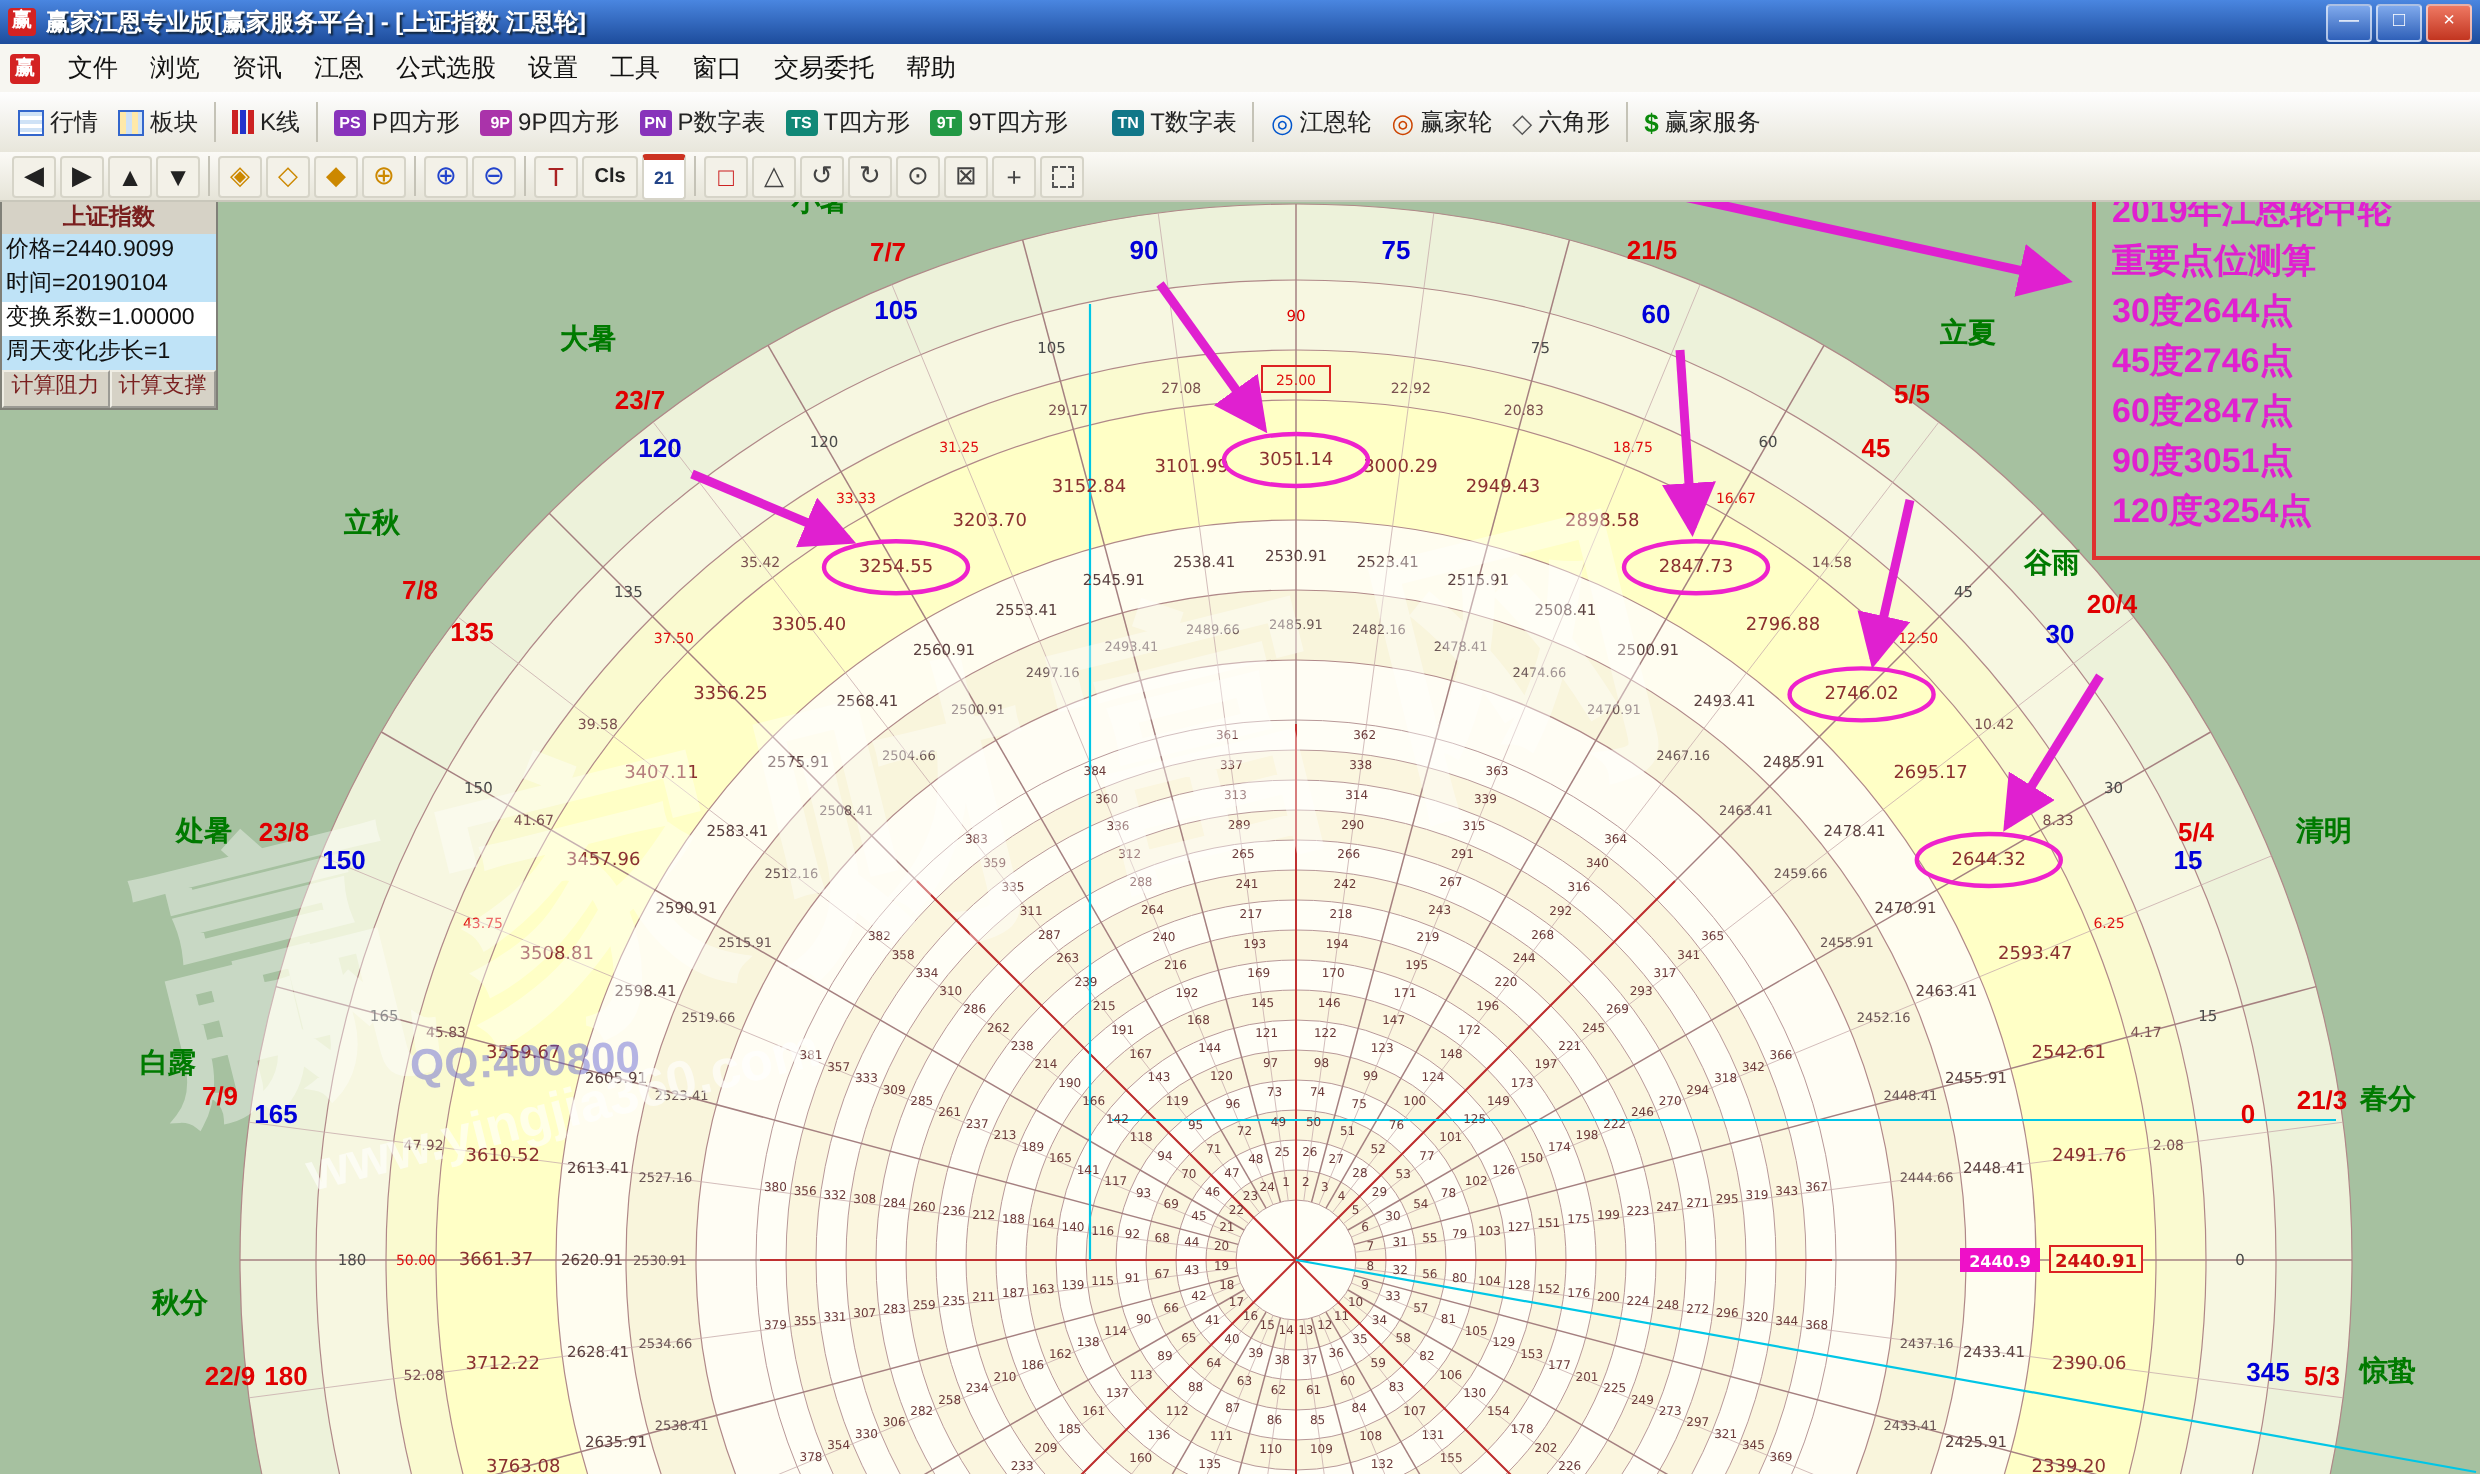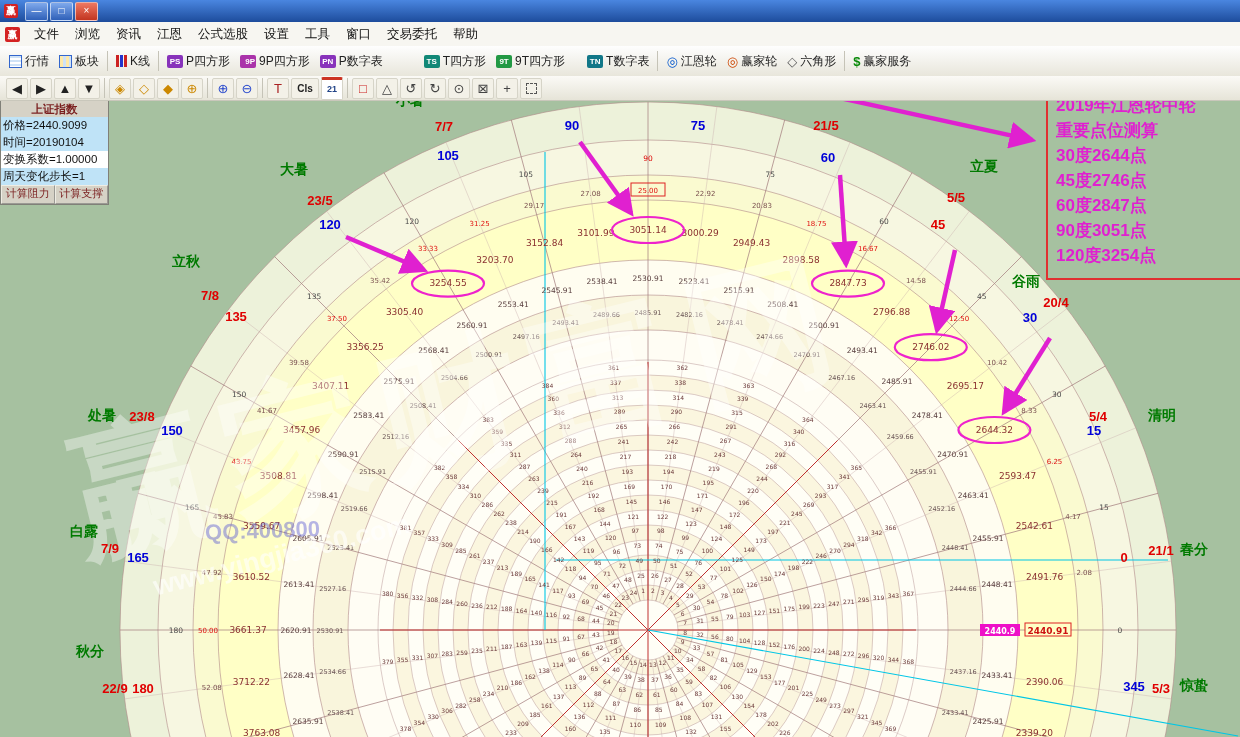--- a/index.html
+++ b/index.html
@@ -78,20 +78,21 @@
     border:2px solid #e03030;z-index:40;padding:3px 8px;color:#e020d0;font-size:17px;
     font-weight:bold;line-height:25px;white-space:nowrap;overflow:hidden;}
   
   #overlay-svg{position:absolute;top:0;left:0;z-index:45;pointer-events:none;}
 </style>
 </head>
 <body>
 
 <div id="titlebar">
   <span class="app-icon">赢</span>
+  <span class="title-text">赢家江恩专业版[赢家服务平台] - [上证指数 江恩轮]</span>
   <span class="win-controls">
     <span class="win-btn">—</span>
     <span class="win-btn">□</span>
     <span class="win-btn close">×</span>
   </span>
 </div>
 
 <div id="menubar">
   <span class="menu-logo">赢</span>
 <span class="menu-item">文件</span>
@@ -127,21 +128,21 @@
     </span>
     <span class="tb-btn">
       <span class="ic-badge" style="background: rgb(170, 51, 170); text-align: right;">9P</span>
       <span>9P四方形</span>
     </span>
     <span class="tb-btn">
       <span class="ic-badge" style="background: rgb(136, 51, 187);">PN</span>
       <span>P数字表</span>
     </span>
     <span class="tb-btn">
-      <span class="ic-badge" style="background: rgb(17, 136, 119); margin-left: 31px;">TS</span>
+      <span class="ic-badge" style="background: rgb(17, 136, 119);">TS</span>
       <span>T四方形</span>
     </span>
     <span class="tb-btn">
       <span class="ic-badge" style="background: rgb(34, 153, 68);">9T</span>
       <span>9T四方形</span>
     </span>
     <span class="tb-btn">
       <span class="ic-badge" style="background: rgb(17, 119, 136); margin-left: 12px;">TN</span>
       <span>T数字表</span>
     </span>
@@ -734,21 +735,21 @@
   <div class="watermark-brand">赢家财富网</div>
   <div class="watermark-site">www.yingjia360.com</div>
   <div class="watermark-qq">QQ:400800</div>
 </div>
 
 <div id="labels-layer">
     <span class="olabel g" style="left: 410px; top: 101px;">小暑</span>
     <span class="olabel r" style="left: 444px; top: 126px;">7/7</span>
     <span class="olabel b" style="left: 448px; top: 155px;">105</span>
     <span class="olabel g" style="left: 294px; top: 170px;">大暑</span>
-    <span class="olabel r" style="left: 320px; top: 200px;">23/5</span>
+    <span class="olabel r" style="left: 320px; top: 200px;">23/7</span>
     <span class="olabel b" style="left: 330px; top: 224px;">120</span>
     <span class="olabel g" style="left: 186px; top: 262px;">立秋</span>
     <span class="olabel r" style="left: 210px; top: 295px;">7/8</span>
     <span class="olabel r" style="left: 236px; top: 316px;">135</span>
     <span class="olabel g" style="left: 102px; top: 416px;">处暑</span>
     <span class="olabel r" style="left: 142px; top: 416px;">23/8</span>
     <span class="olabel b" style="left: 172px; top: 430px;">150</span>
     <span class="olabel g" style="left: 84px; top: 532px;">白露</span>
     <span class="olabel r" style="left: 110px; top: 548px;">7/9</span>
     <span class="olabel b" style="left: 138px; top: 557px;">165</span>
@@ -763,21 +764,21 @@
     <span class="olabel g" style="left: 984px; top: 167px; text-align: right;">立夏</span>
     <span class="olabel r" style="left: 956px; top: 197px;">5/5</span>
     <span class="olabel r" style="left: 938px; top: 224px;">45</span>
     <span class="olabel g" style="left: 1026px; top: 267px; margin-top: 15px;">谷雨</span>
     <span class="olabel r" style="left: 1056px; top: 302px;">20/4</span>
     <span class="olabel b" style="left: 1030px; top: 317px;">30</span>
     <span class="olabel g" style="left: 1162px; top: 416px;">清明</span>
     <span class="olabel r" style="left: 1098px; top: 416px;">5/4</span>
     <span class="olabel b" style="left: 1094px; top: 430px;">15</span>
     <span class="olabel g" style="left: 1194px; top: 550px;">春分</span>
-    <span class="olabel r" style="left: 1161px; top: 550px;">21/1</span>
+    <span class="olabel r" style="left: 1161px; top: 550px;">21/3</span>
     <span class="olabel r" style="left: 1124px; top: 557px;">0</span>
     <span class="olabel g" style="left: 1194px; top: 686px;">惊蛰</span>
     <span class="olabel r" style="left: 1161px; top: 688px;">5/3</span>
     <span class="olabel b" style="left: 1134px; top: 686px;">345</span>
   </div>
 
 <div id="info-panel">
   <div class="ip-h">上证指数</div>
   <div id="ip-rows">
       <div class="ip-row">价格=2440.9099</div>

